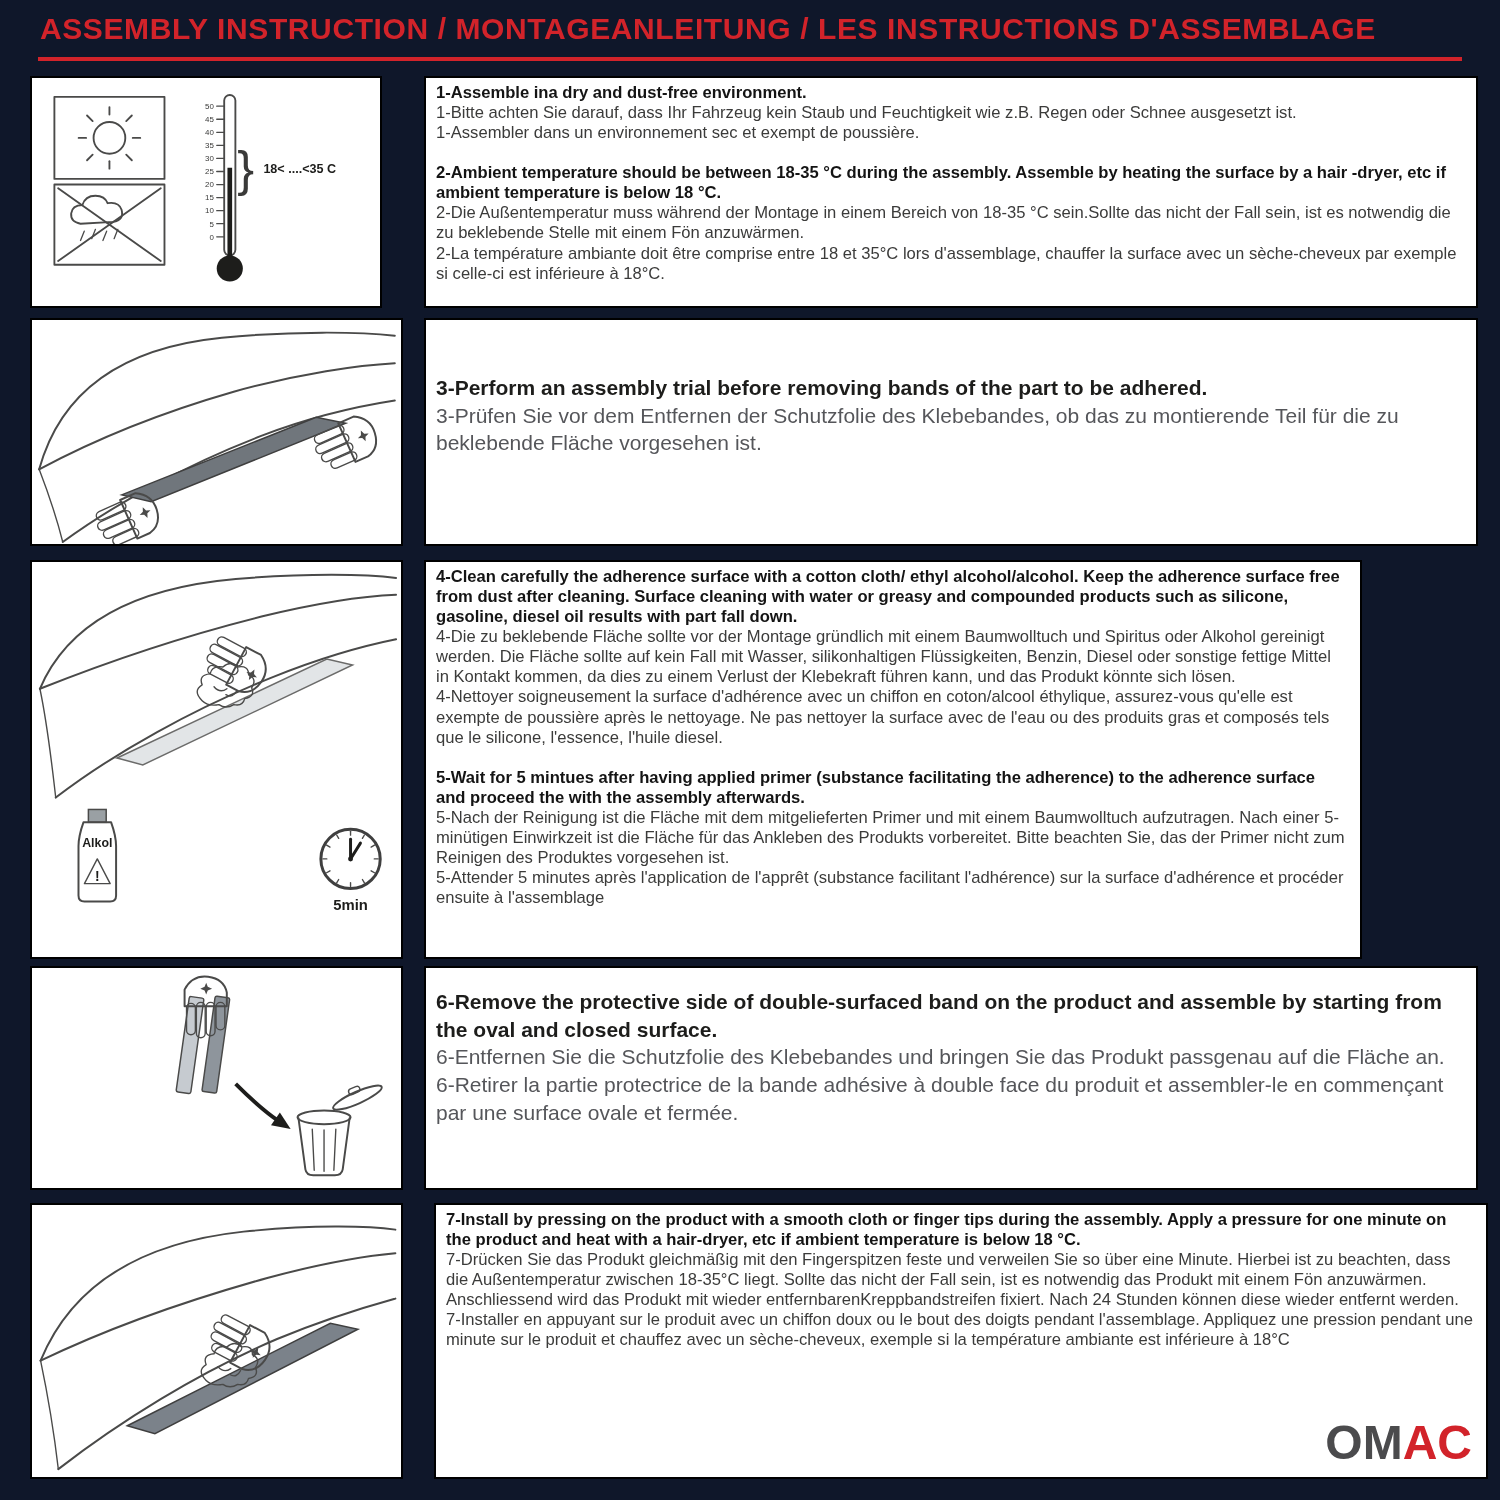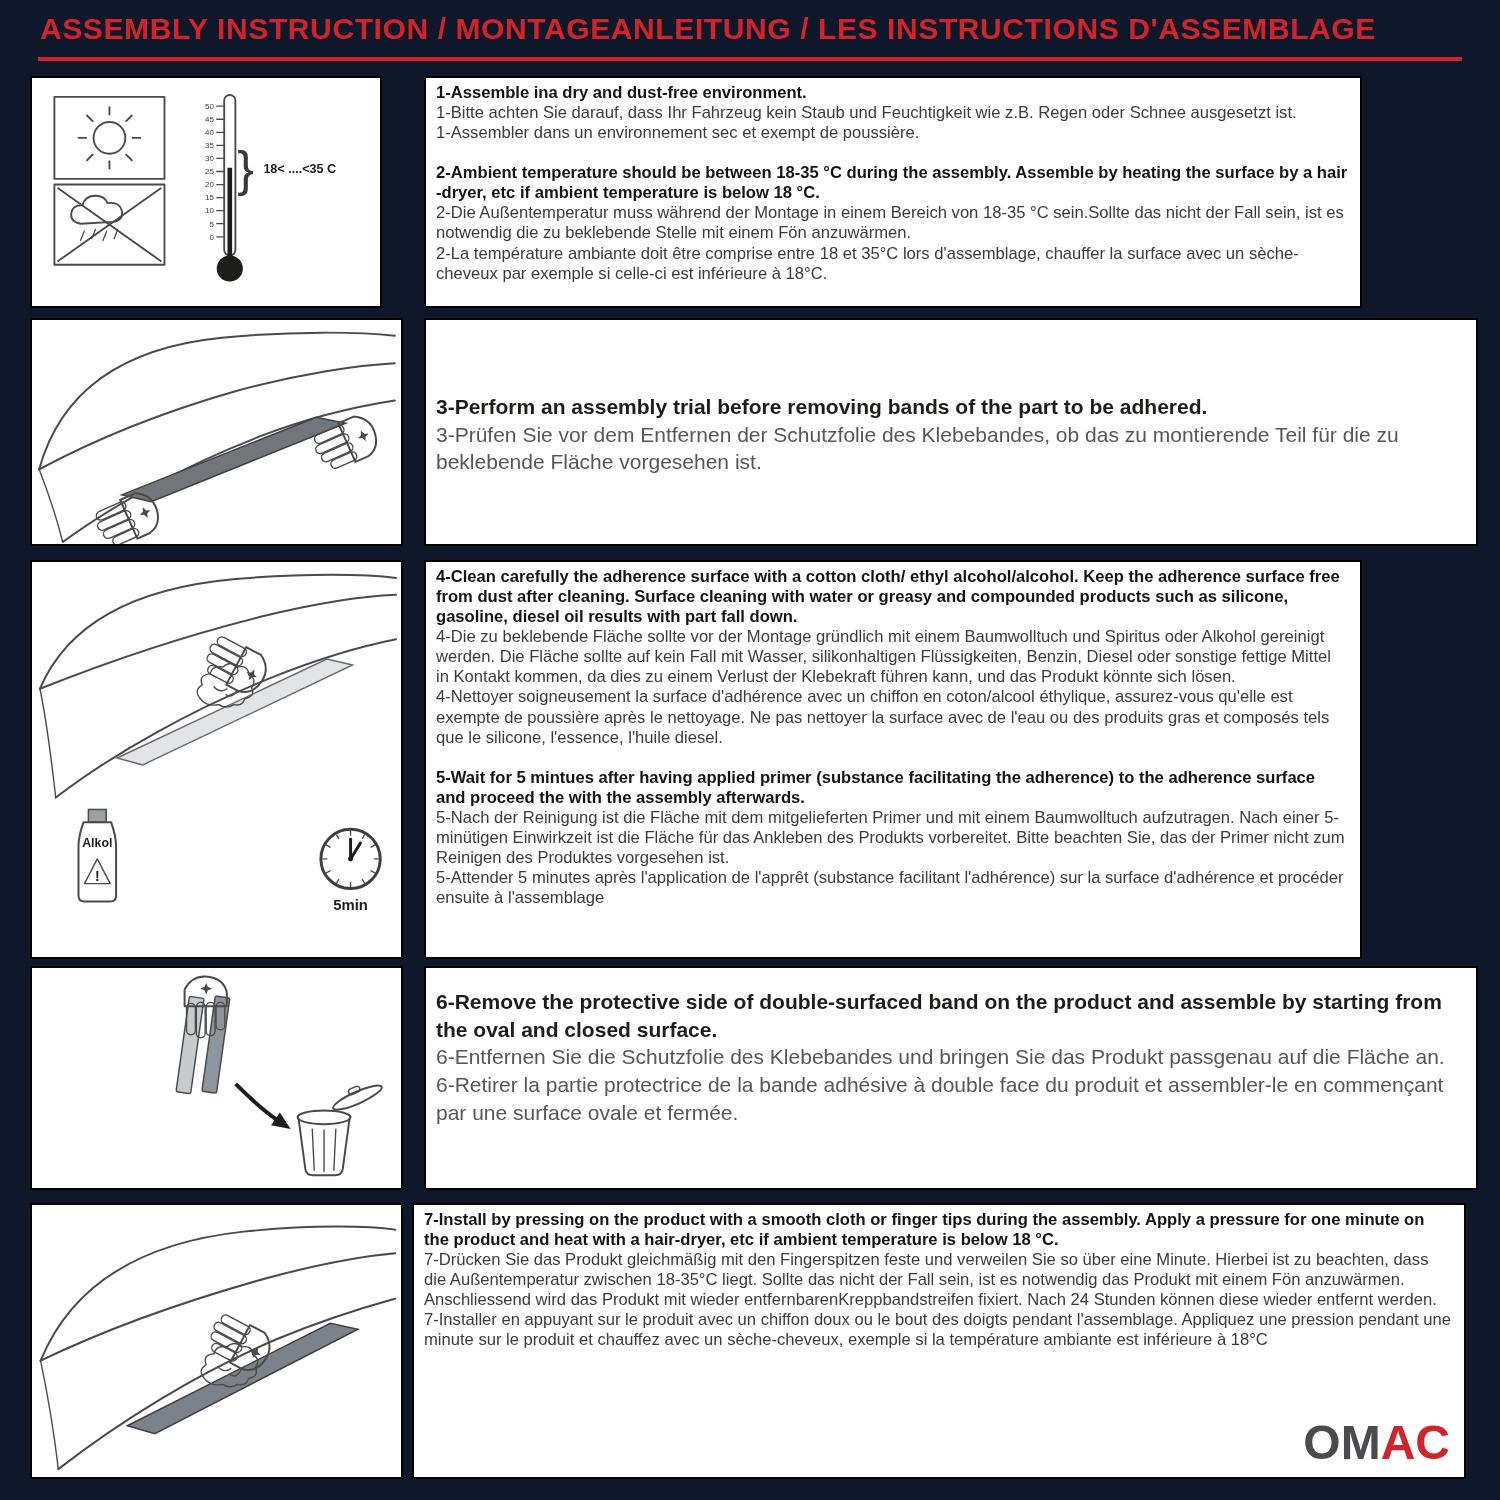--- a/index.html
+++ b/index.html
@@ -9,21 +9,21 @@
          color:#d2232a;letter-spacing:.6px;white-space:nowrap;}
   .rule{position:absolute;left:38px;top:57px;width:1424px;height:4px;background:#d2232a;}
   .box{position:absolute;border:2px solid #000;background:#fff;box-sizing:border-box;overflow:hidden;}
   .tb{padding:5px 12px 4px 10px;}
   .tb p{margin:0;}
   .s{font-size:16.6px;line-height:1.21;color:#3b3b3a;}
   .s .b{font-weight:700;color:#141414;}
   .L{font-size:21px;line-height:1.32;color:#55565a;}
   .L .b{font-weight:700;color:#1d1d1b;}
   .gap{margin-top:20px !important;}
-  .pt54{padding-top:73px;}
+  .pt54{padding-top:54px;}
   .pt36{padding-top:20px;}
   svg{display:block;width:100%;height:100%;}
   .ln{stroke:#4a4a49;stroke-width:2;fill:none;stroke-linecap:round;stroke-linejoin:round;}
   .thin{stroke-width:1.4;}
   .tnum{font-size:8.5px;fill:#3a3a39;}
   .brace{font-size:54px;fill:#3a3a39;}
   .rlab{font-size:13.5px;fill:#1d1d1b;font-weight:600;}
   .blab{font-size:12.5px;font-weight:700;fill:#1d1d1b;text-anchor:middle;}
   .bexc{font-size:14px;font-weight:700;fill:#1d1d1b;text-anchor:middle;}
   .clab{font-size:15px;font-weight:700;fill:#1d1d1b;text-anchor:middle;}
@@ -90,21 +90,21 @@
         <text class="tnum" x="195" y="125" text-anchor="end">15</text>
         <text class="tnum" x="195" y="139" text-anchor="end">10</text>
         <text class="tnum" x="195" y="153" text-anchor="end">5</text>
         <text class="tnum" x="195" y="167" text-anchor="end">0</text>
       </g>
       <text class="brace" x="220" y="110">}</text>
       <text class="rlab" x="248" y="96">18&lt; ....&lt;35 C</text>
     </svg>
   </section>
 
-  <section class="box tb s" style="left:424px;top:76px;width:938px;height:232px">
+  <section class="box tb s" style="left:424px;top:76px;width:1054px;height:232px">
     <p class="b">1-Assemble ina dry and dust-free environment.</p>
     <p>1-Bitte achten Sie darauf, dass Ihr Fahrzeug kein Staub und Feuchtigkeit wie z.B. Regen oder Schnee ausgesetzt ist.</p>
     <p>1-Assembler dans un environnement sec et exempt de poussière.</p>
     <p class="b gap">2-Ambient temperature should be between 18-35 °C during the assembly. Assemble by heating the surface by a hair -dryer, etc if ambient temperature is below 18 °C.</p>
     <p>2-Die Außentemperatur muss während der Montage in einem Bereich von 18-35 °C sein.Sollte das nicht der Fall sein, ist es notwendig die zu beklebende Stelle mit einem Fön anzuwärmen.</p>
     <p>2-La température ambiante doit être comprise entre 18 et 35°C lors d'assemblage, chauffer la surface avec un sèche-cheveux par exemple si celle-ci est inférieure à 18°C.</p>
   </section>
 
   <section class="box" style="left:30px;top:318px;width:373px;height:228px">
     <svg viewBox="0 0 373 228">
@@ -255,20 +255,20 @@
         <rect class="ln thin" x="-38" y="-16" width="32" height="9" rx="4.5" fill="#fff"></rect>
         <rect class="ln thin" x="-41" y="-6" width="36" height="9" rx="4.5" fill="#fff"></rect>
         <rect class="ln thin" x="-39" y="4" width="34" height="9" rx="4.5" fill="#fff"></rect>
         <rect class="ln thin" x="-33" y="14" width="28" height="9" rx="4.5" fill="#fff"></rect>
         <path class="ln" fill="#fff" d="M-9,-18 h17 q15,8 13,24 q-2,16 -16,19 h-14 z"></path>
         <polygon points="9,-2 10.8,2.4 15,4 10.8,5.6 9,10 7.2,5.6 3,4 7.2,2.4" fill="#4a4a49"></polygon>
       </g>
     </svg>
   </section>
 
-  <section class="box tb s" style="left:412px;top:1203px;width:1054px;height:276px">
+  <section class="box tb s" style="left:434px;top:1203px;width:1054px;height:276px">
     <p class="b">7-Install by pressing on the product with a smooth cloth or finger tips during the assembly. Apply a pressure for one minute on the product and heat with a hair-dryer, etc if ambient temperature is below 18 °C.</p>
     <p>7-Drücken Sie das Produkt gleichmäßig mit den Fingerspitzen feste und verweilen Sie so über eine Minute. Hierbei ist zu beachten, dass die Außentemperatur zwischen 18-35°C liegt. Sollte das nicht der Fall sein, ist es notwendig das Produkt mit einem Fön anzuwärmen. Anschliessend wird das Produkt mit wieder entfernbarenKreppbandstreifen fixiert. Nach 24 Stunden können diese wieder entfernt werden.</p>
     <p>7-Installer en appuyant sur le produit avec un chiffon doux ou le bout des doigts pendant l'assemblage. Appliquez une pression pendant une minute sur le produit et chauffez avec un sèche-cheveux, exemple si la température ambiante est inférieure à 18°C</p>
     <div class="logo"><span class="d">OM</span><span class="r">AC</span></div>
   </section>
 
 </div>
 
 </body></html>

